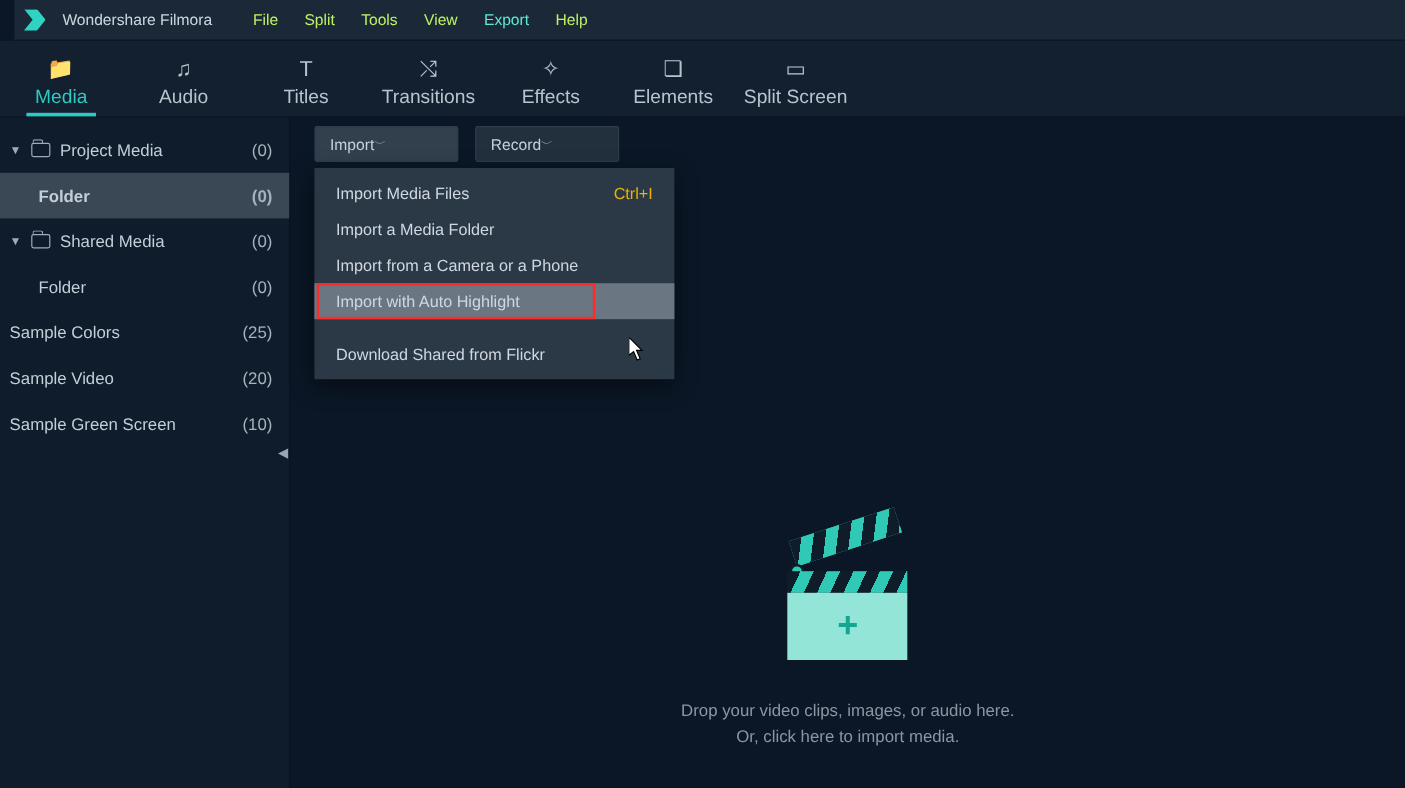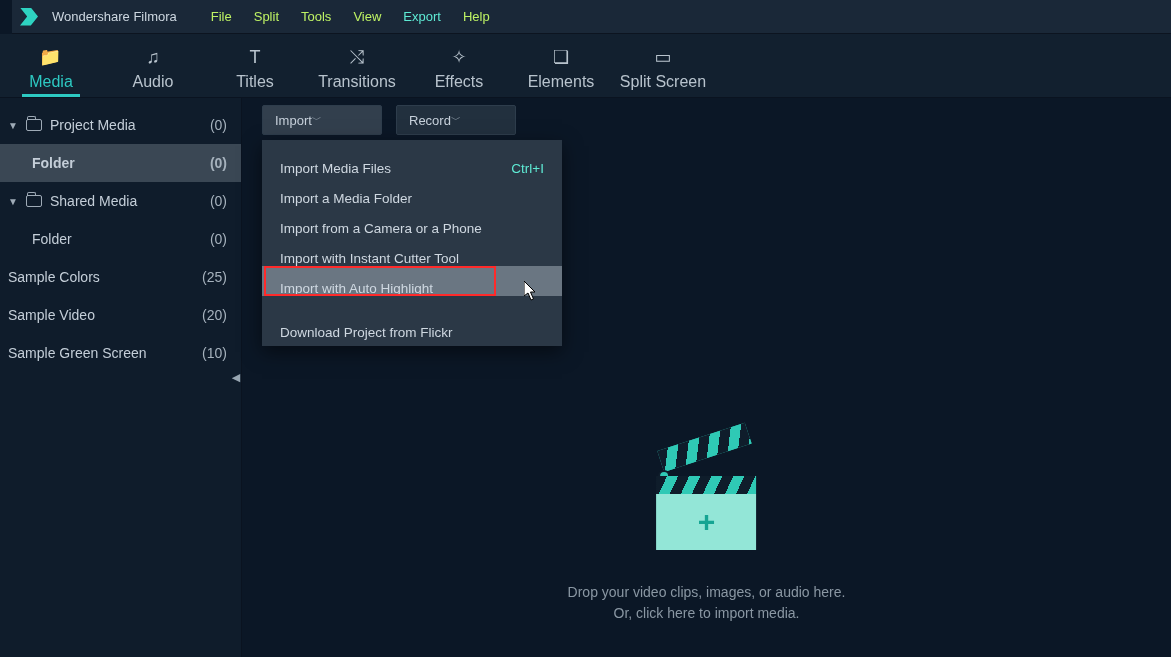--- a/index.html
+++ b/index.html
@@ -31,24 +31,24 @@
 .count { color:#a6b2bd; font-size:14px; }
 .collapse-handle { position:absolute; right:-1px; top:50%; transform:translateY(-50%); width:12px; height:50px; display:flex; align-items:center; justify-content:center; color:#98a6b2; font-size:11px; cursor:pointer; }
 
 .main { flex:1; background:#0b1726; position:relative; }
 .toolbar { height:44px; display:flex; align-items:center; gap:14px; padding-left:20px; }
 .dd { width:120px; height:30px; background:#22303e; border:1px solid #2e3d4c; display:flex; align-items:center; padding:0 12px; font-size:13px; color:#c7d1db; cursor:pointer; border-radius:2px; }
 .dd.open { background:#323f4d; }
 .dd .chev { font-size:10px; color:#8d9aa6; }
 
 .dropdown { position:absolute; left:20px; top:42px; width:300px; background:#2b3846; box-shadow:0 6px 18px rgba(0,0,0,0.5); padding:6px 0; z-index:20; }
-.dd-item { height:30px; display:flex; align-items:flex-end; justify-content:space-between; padding:0 18px; font-size:13.5px; color:#cfd8e1; cursor:pointer; position:relative; }
+.dd-item { height:30px; display:flex; align-items:center; justify-content:space-between; padding:0 18px; font-size:13.5px; color:#cfd8e1; cursor:pointer; position:relative; }
 .dd-item.hover { background:#6a7682; }
 .dd-sep { height:14px; }
-.dd-item .shortcut { color:#5eead4; }
+.dd-item .shortcut { color:#eab308; }
 .highlight-box { position:absolute; left:2px; top:0; right:66px; bottom:0; border:2px solid #ff2a2a; pointer-events:none; }
 
 .cursor-arrow { position:absolute; left:524px; top:281px; width:14px; height:20px; z-index:30; pointer-events:none; }
 .cursor-arrow svg { display:block; }
 
 .dropzone { position:absolute; left:50%; top:372px; transform:translateX(-50%); text-align:center; color:#8a97a3; font-size:14px; }
 .clapper { width:100px; height:80px; margin:0 auto 32px; position:relative; }
 .clap-top { position:absolute; top:-20px; left:8px; width:92px; height:22px; background:#2fc9b5; transform:rotate(-18deg); transform-origin:left bottom; }
 .clap-top::before { content:""; position:absolute; inset:0; background:repeating-linear-gradient(115deg,#0f1d2b 0 10px,#2fc9b5 10px 20px); }
 .clap-hinge { position:absolute; left:2px; top:0; width:12px; height:12px; background:#2fc9b5; border-radius:50%; border:2px solid #0f1d2b; }
@@ -171,30 +171,27 @@
       <div class="dd-item">
         <span>Import Media Files</span>
         <span class="shortcut">Ctrl+I</span>
       </div>
       <div class="dd-item">
         <span>Import a Media Folder</span>
       </div>
       <div class="dd-item">
         <span>Import from a Camera or a Phone</span>
       </div>
-      <div class="dd-item">
-        <span>Import with Instant Cutter Tool</span>
-      </div>
       <div class="dd-item hover">
         <span>Import with Auto Highlight</span>
         <span class="highlight-box"></span>
       </div>
       <div class="dd-sep"></div>
       <div class="dd-item">
-        <span>Download Project from Flickr</span>
+        <span>Download Shared from Flickr</span>
       </div>
     </div>
 
     <div class="dropzone">
       <div class="clapper">
         <div class="clap-top"></div>
         <div class="clap-hinge"></div>
         <div class="clap-strip"></div>
         <div class="clap-body">
             <span class="plus">+</span>

